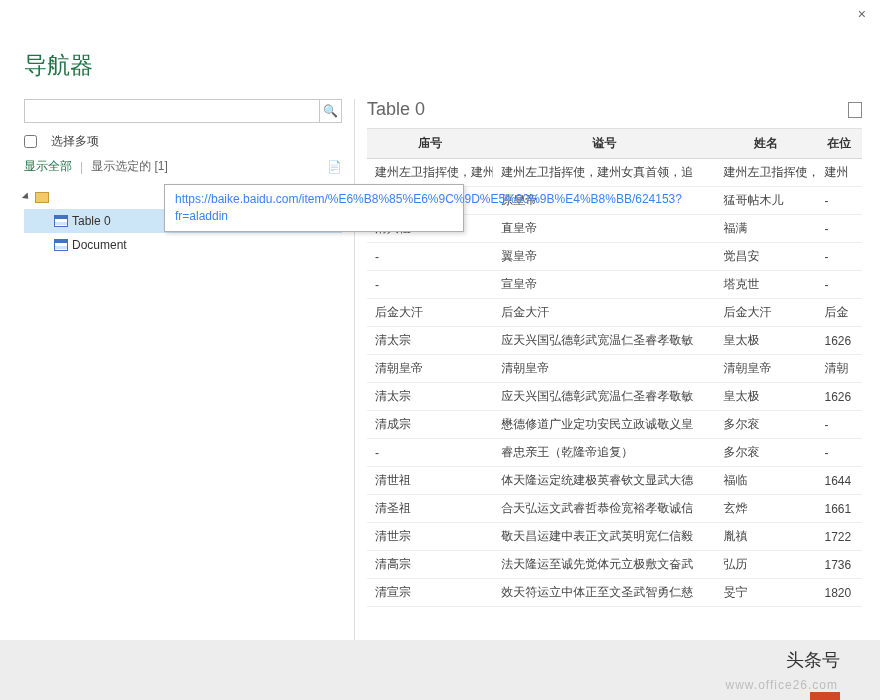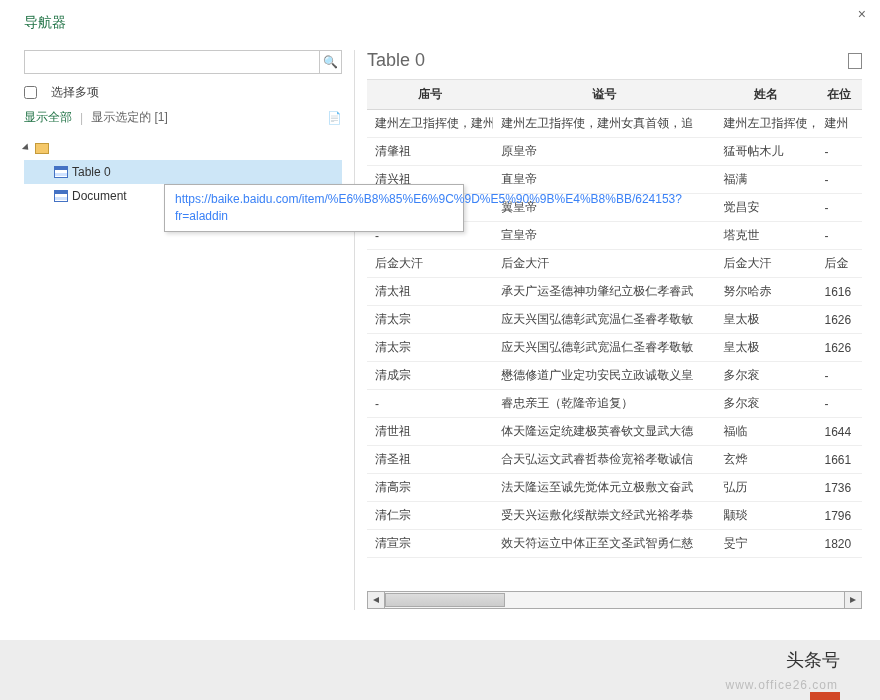--- a/index.html
+++ b/index.html
@@ -1,18 +1,18 @@
 <!DOCTYPE html>
 <html><head>
 <meta charset="utf-8">
 <style>
   * { box-sizing: border-box; margin: 0; padding: 0; }
   body { font-family: "Microsoft YaHei", Arial, sans-serif; font-size: 12px; background: #fff; width: 880px; height: 700px; position: relative; }
   .dialog { width: 880px; height: 640px; background: #fff; padding: 14px 18px 10px 24px; }
-  .title { color: #217346; font-size: 14px; margin-bottom: 18px; }
+  .title { color: #217346; font-size: 23px; margin-bottom: 18px; margin-top: 36px; }
   .close-x { position: absolute; top: 6px; right: 14px; font-size: 14px; color: #666; cursor: pointer; }
   .body { display: flex; gap: 12px; height: 560px; }
   .left { width: 318px; display: flex; flex-direction: column; }
   .searchbar { display: flex; align-items: center; border: 1px solid #c8c8c8; height: 24px; margin-bottom: 10px; }
   .searchbar input { flex: 1; border: none; outline: none; padding: 2px 6px; font-size: 12px; }
   .searchbar .icon { width: 22px; text-align: center; border-left: 1px solid #c8c8c8; color: #217346; height: 22px; line-height: 22px; }
   .multi { display: flex; align-items: center; gap: 14px; margin-bottom: 8px; color: #444; }
   .multi input { }
   .filters { display: flex; align-items: center; gap: 8px; color: #217346; margin-bottom: 6px; }
   .filters .sep { color: #bbb; }
@@ -144,32 +144,32 @@
                 <td>塔克世</td>
                 <td>-</td>
               </tr>
               <tr>
                 <td>后金大汗</td>
                 <td>后金大汗</td>
                 <td>后金大汗</td>
                 <td>后金</td>
               </tr>
               <tr>
-                <td>清太祖</td>
-                <td>承天广运圣德神功肇纪立极仁孝睿武</td>
-                <td>努尔哈赤</td>
-                <td>1616</td>
-              </tr>
-              <tr>
                 <td>清太宗</td>
                 <td>应天兴国弘德彰武宽温仁圣睿孝敬敏</td>
                 <td>皇太极</td>
                 <td>1626</td>
               </tr>
               <tr>
+                <td>清朝皇帝</td>
+                <td>清朝皇帝</td>
+                <td>清朝皇帝</td>
+                <td>清朝</td>
+              </tr>
+              <tr>
                 <td>清太宗</td>
                 <td>应天兴国弘德彰武宽温仁圣睿孝敬敏</td>
                 <td>皇太极</td>
                 <td>1626</td>
               </tr>
               <tr>
                 <td>清成宗</td>
                 <td>懋德修道广业定功安民立政诚敬义皇</td>
                 <td>多尔衮</td>
                 <td>-</td>
@@ -186,30 +186,30 @@
                 <td>福临</td>
                 <td>1644</td>
               </tr>
               <tr>
                 <td>清圣祖</td>
                 <td>合天弘运文武睿哲恭俭宽裕孝敬诚信</td>
                 <td>玄烨</td>
                 <td>1661</td>
               </tr>
               <tr>
+                <td>清世宗</td>
+                <td>敬天昌运建中表正文武英明宽仁信毅</td>
+                <td>胤禛</td>
+                <td>1722</td>
+              </tr>
+              <tr>
                 <td>清高宗</td>
                 <td>法天隆运至诚先觉体元立极敷文奋武</td>
                 <td>弘历</td>
                 <td>1736</td>
-              </tr>
-              <tr>
-                <td>清仁宗</td>
-                <td>受天兴运敷化绥猷崇文经武光裕孝恭</td>
-                <td>颙琰</td>
-                <td>1796</td>
               </tr>
               <tr>
                 <td>清宣宗</td>
                 <td>效天符运立中体正至文圣武智勇仁慈</td>
                 <td>旻宁</td>
                 <td>1820</td>
               </tr>
             </tbody>
         </table>
       </div>

